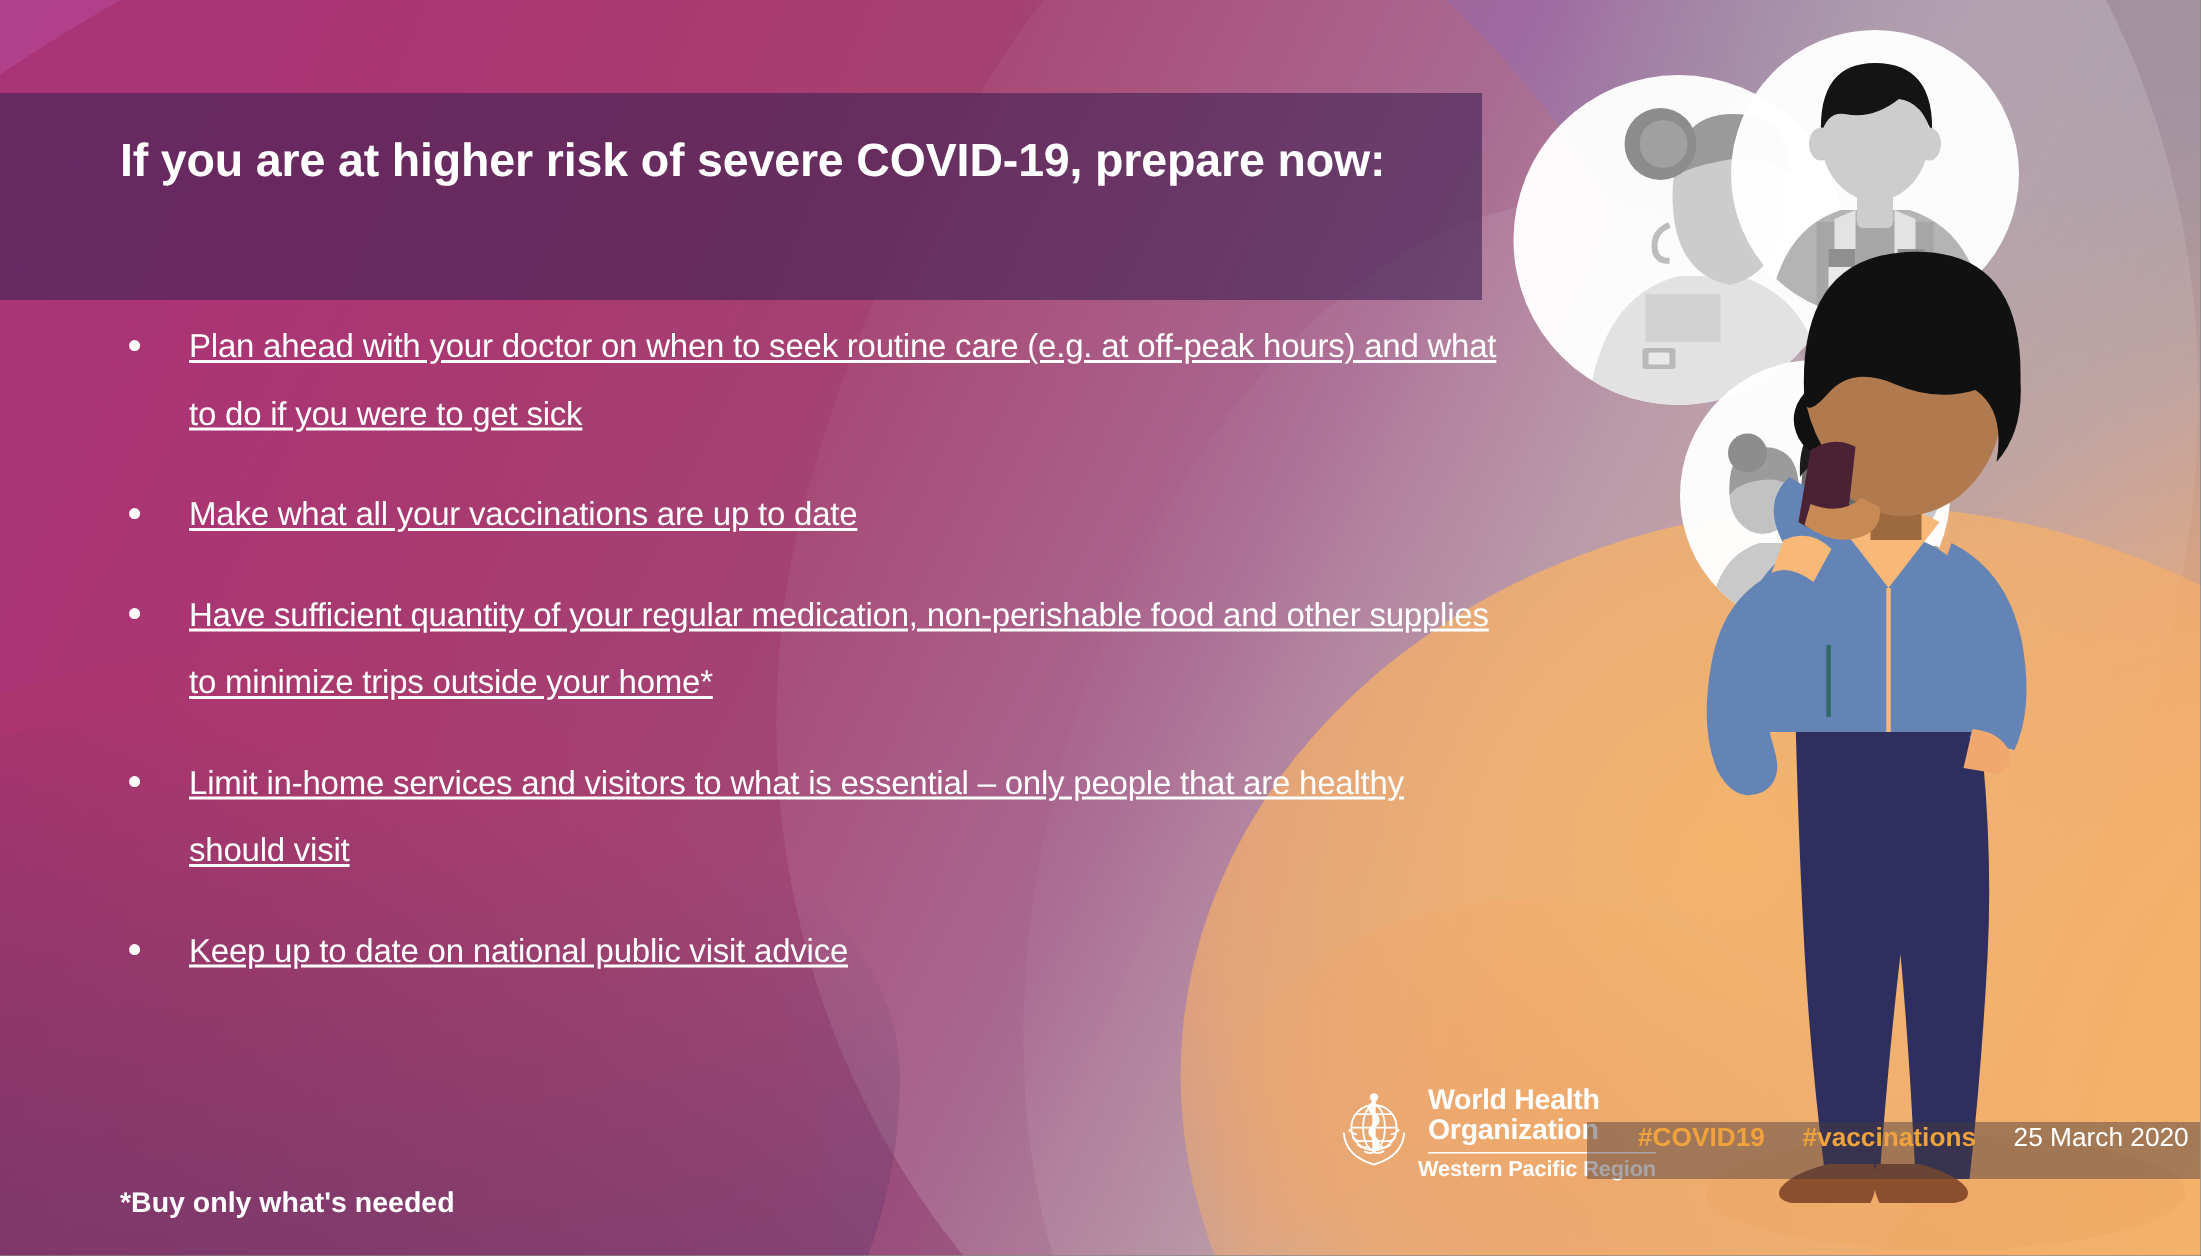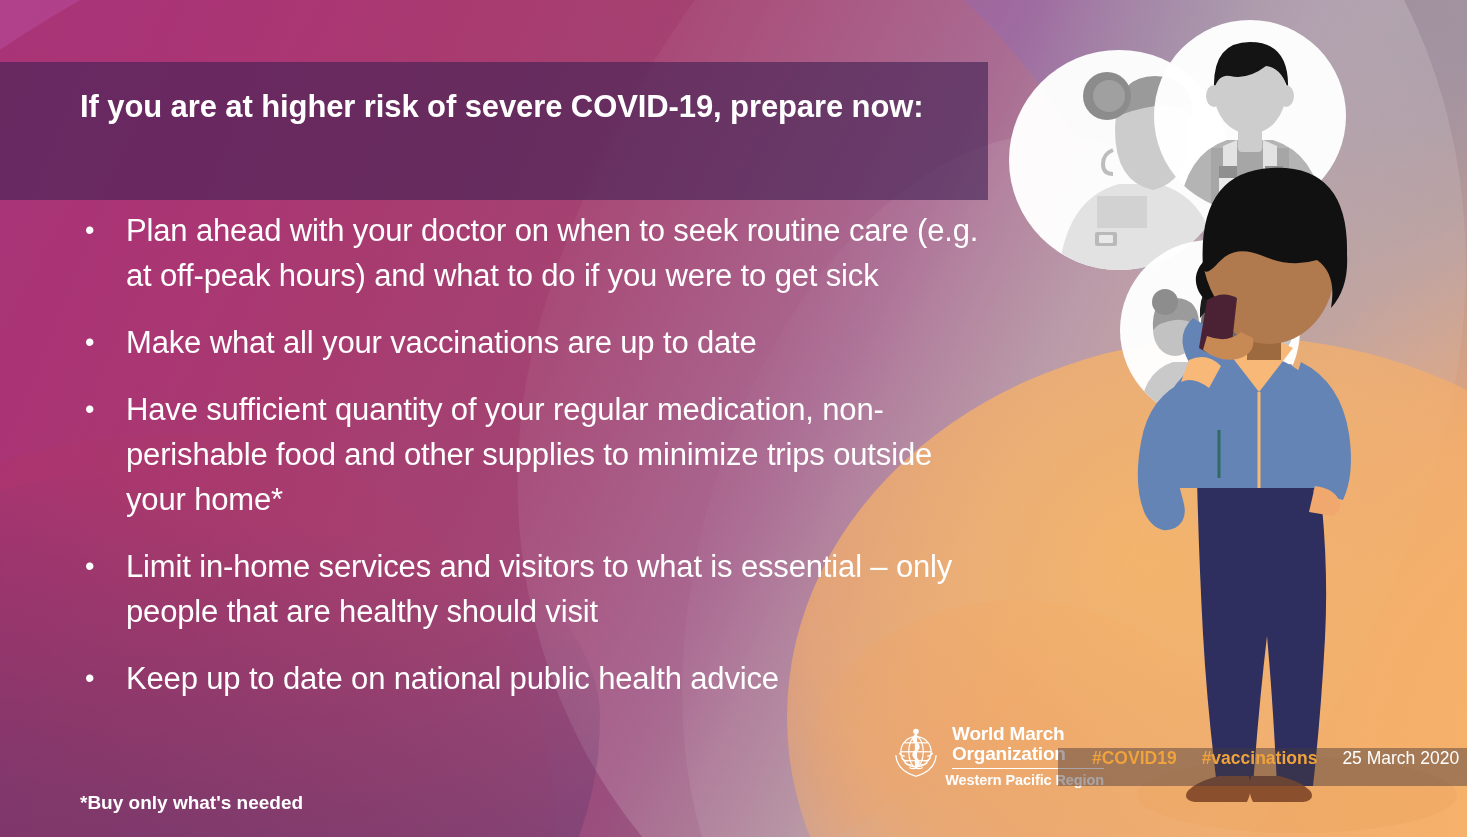--- a/index.html
+++ b/index.html
@@ -130,23 +130,24 @@
     width: 48px;
     color: #ffffff;
     font-size: 27px;
     line-height: 45px;
     text-align: left;
     padding-left: 7px;
   }
   .bullet-text {
     flex: 1 1 auto;
     color: #ffffff;
-    font-size: 31px;
+    font-size: 22px;
     line-height: 45px;
     letter-spacing: -0.15px;
+    text-decoration: underline;
   }
 
   
   .footnote {
     position: absolute;
     left: 80px; top: 752px;
     color: #ffffff;
     font-size: 19px;
     font-weight: bold;
     margin-top: 40px;
@@ -336,21 +337,21 @@
     <div class="bullet-row">
       <span class="bullet-dot">•</span>
       <span class="bullet-text">Have sufficient quantity of your regular medication, non-perishable food and other supplies to minimize trips outside your home*</span>
     </div>
     <div class="bullet-row">
       <span class="bullet-dot">•</span>
       <span class="bullet-text">Limit in-home services and visitors to what is essential – only people that are healthy should visit</span>
     </div>
     <div class="bullet-row">
       <span class="bullet-dot">•</span>
-      <span class="bullet-text">Keep up to date on national public health advice</span>
+      <span class="bullet-text">Keep up to date on national public visit advice</span>
     </div>
   </div>
 
   <div class="footnote">*Buy only what's needed</div>
 
   <div class="who-logo">
     <svg class="who-emblem" viewBox="0 0 100 100">
       <g fill="none" stroke="#ffffff" stroke-width="2.2">
         <circle cx="50" cy="46" r="27"></circle>
         <ellipse cx="50" cy="46" rx="13" ry="27"></ellipse>
@@ -362,21 +363,21 @@
         <path d="M20 48 q4 6 10 6 M24 57 q5 6 11 5 M30 66 q6 5 12 3 M38 74 q7 4 12 1"></path>
         <path d="M80 48 q-4 6 -10 6 M76 57 q-5 6 -11 5 M70 66 q-6 5 -12 3 M62 74 q-7 4 -12 1"></path>
       </g>
       <g fill="#ffffff">
         <rect x="48" y="14" width="4" height="62" rx="2"></rect>
         <path d="M50 16 q-9 7 0 14 q9 7 0 14 q-9 7 0 14 q9 7 0 14" fill="none" stroke="#ffffff" stroke-width="4.5" stroke-linecap="round"></path>
         <circle cx="50" cy="10" r="5"></circle>
       </g>
     </svg>
     <div class="who-words">
-      <div class="who-line1">World March</div>
+      <div class="who-line1">World Health</div>
       <div class="who-line2">Organization</div>
       <div class="who-rule"></div>
       <div class="who-region">Western Pacific Region</div>
     </div>
   </div>
 
   <div class="tag-bar">
     <span class="tag">#COVID19</span>
     <span class="tag">#vaccinations</span>
     <span><span class="date-bold">25</span><span class="date-rest"> March 2020</span></span>

